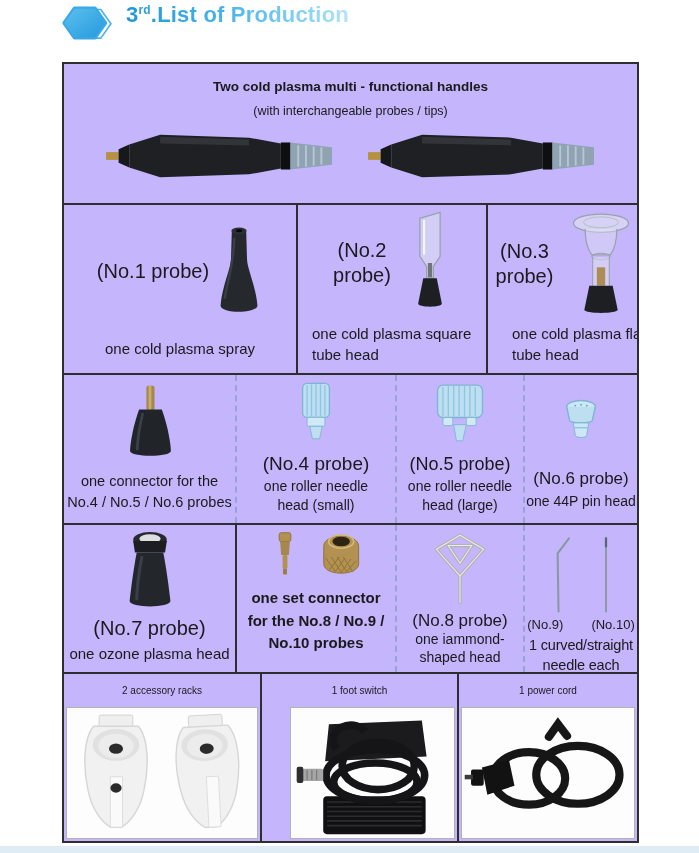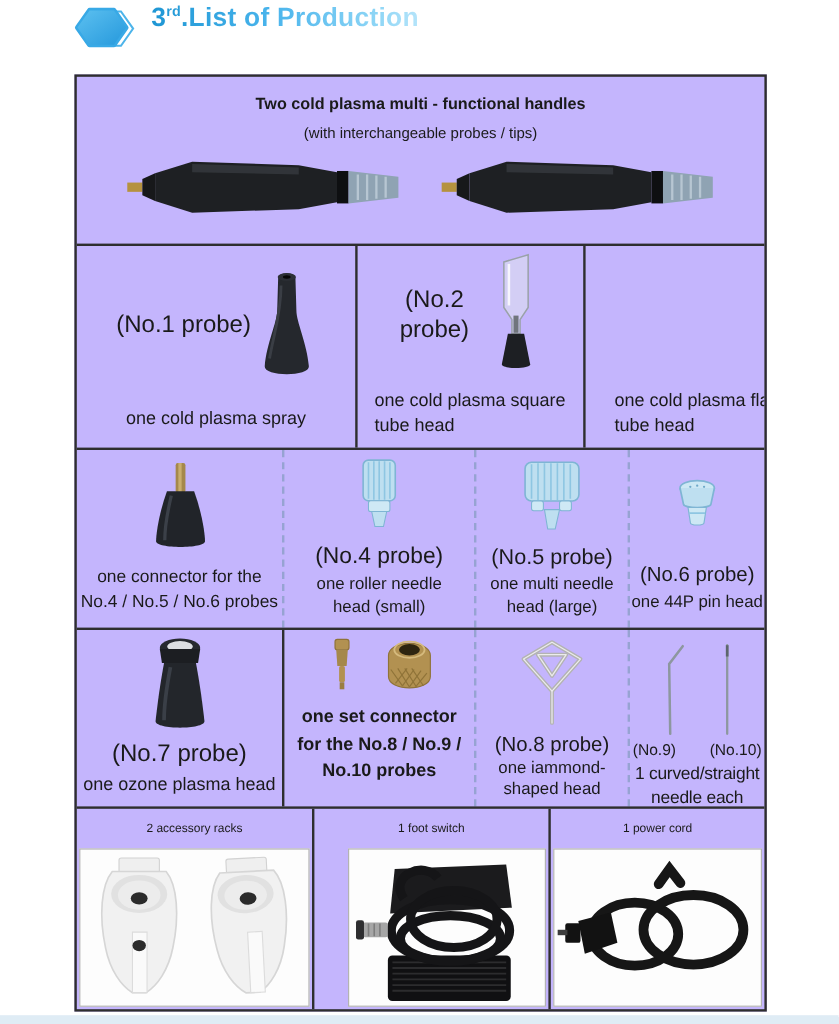--- a/index.html
+++ b/index.html
@@ -135,20 +135,32 @@
           <svg width="54" height="120" viewBox="0 0 64 128">
             <path d="M20,11 L44,4 L44,56 L36,68 L36,82 L28,82 L28,68 L20,56 Z" fill="rgba(226,232,238,0.5)" stroke="#9aa2a8" stroke-width="1.5"></path>
             <line x1="25" y1="13" x2="25" y2="54" stroke="#ffffff" stroke-width="2.5" opacity="0.8"></line>
             <rect x="29.5" y="64" width="5" height="17" fill="#70757c"></rect>
             <path d="M24,82 L40,82 L46,112 C46,117 18,117 18,112 Z" fill="#1d1f23"></path>
           </svg>
         </div>
         <div class="desc r2c2-desc">one cold plasma square tube head</div>
       </div>
       <div class="cell sep grow">
+        <div class="r2-main">
+          <span class="probe-wrap">(No.3 probe)</span>
+          <svg width="70" height="118" viewBox="0 0 84 128">
+            <ellipse cx="42" cy="15" rx="33" ry="11" fill="rgba(228,233,238,0.55)" stroke="#9aa2a8" stroke-width="1.5"></ellipse>
+            <ellipse cx="42" cy="14" rx="21" ry="6.5" fill="none" stroke="#b7bec4" stroke-width="1.2"></ellipse>
+            <path d="M23,22 C23,38 27,48 31,53 L53,53 C57,48 61,38 61,22" fill="rgba(228,233,238,0.4)" stroke="#9aa2a8" stroke-width="1.5"></path>
+            <ellipse cx="42" cy="55" rx="11" ry="4" fill="none" stroke="#9aa2a8" stroke-width="1.3"></ellipse>
+            <path d="M32,56 L32,92 L52,92 L52,56" fill="rgba(232,236,240,0.45)" stroke="#9aa2a8" stroke-width="1.3"></path>
+            <rect x="37" y="68" width="10" height="22" fill="#ad8d52"></rect>
+            <path d="M28,90 L56,90 L62,119 C62,124 22,124 22,119 Z" fill="#1d1f23"></path>
+          </svg>
+        </div>
         <div class="desc r2c3-desc">one cold plasma flared tube head</div>
       </div>
     </div>
 
     <div class="row r3">
       <div class="cell" style="width:171px">
         <div class="grow" style="display:flex;align-items:center;">
           <svg width="58" height="80" viewBox="0 0 64 88">
             <rect x="28" y="3" width="9" height="27" rx="2" fill="#a5884b"></rect>
             <rect x="30.5" y="3" width="3" height="27" fill="#c9ad6d"></rect>
@@ -188,21 +200,21 @@
               <line x1="36" y1="9" x2="36" y2="43"></line>
                 <line x1="42" y1="9" x2="42" y2="43"></line>
                 <line x1="48" y1="10" x2="48" y2="42"></line>
             </g>
             <rect x="12" y="44" width="11" height="9" rx="2" fill="#cfe9f5" stroke="#7fb5d4"></rect>
             <rect x="38" y="44" width="11" height="9" rx="2" fill="#cfe9f5" stroke="#7fb5d4"></rect>
             <path d="M24,52 L38,52 L34,70 L27,70 Z" fill="#bedff0" stroke="#7fb5d4"></path>
           </svg>
         </div>
         <div class="probe-md" style="font-size:18px">(No.5 probe)</div>
-        <div class="desc-s" style="padding-bottom:8px;margin-top:2px;width:120px">one multi needle head (large)</div>
+        <div class="desc-s" style="padding-bottom:8px;margin-top:2px;width:120px">one roller needle head (large)</div>
       </div>
       <div class="cell sepd grow">
         <div class="grow" style="display:flex;align-items:center;">
           <svg width="42" height="48" viewBox="0 0 44 50">
             <ellipse cx="22" cy="10" rx="15" ry="6.5" fill="#cde8f4" stroke="#7fb5d4" stroke-width="1.5"></ellipse>
             <g fill="#6fa9c9">
               <circle cx="16" cy="9" r="1"></circle>
                 <circle cx="22" cy="8" r="1"></circle>
                 <circle cx="28" cy="9" r="1"></circle>
               <circle cx="19" cy="12" r="1"></circle>

